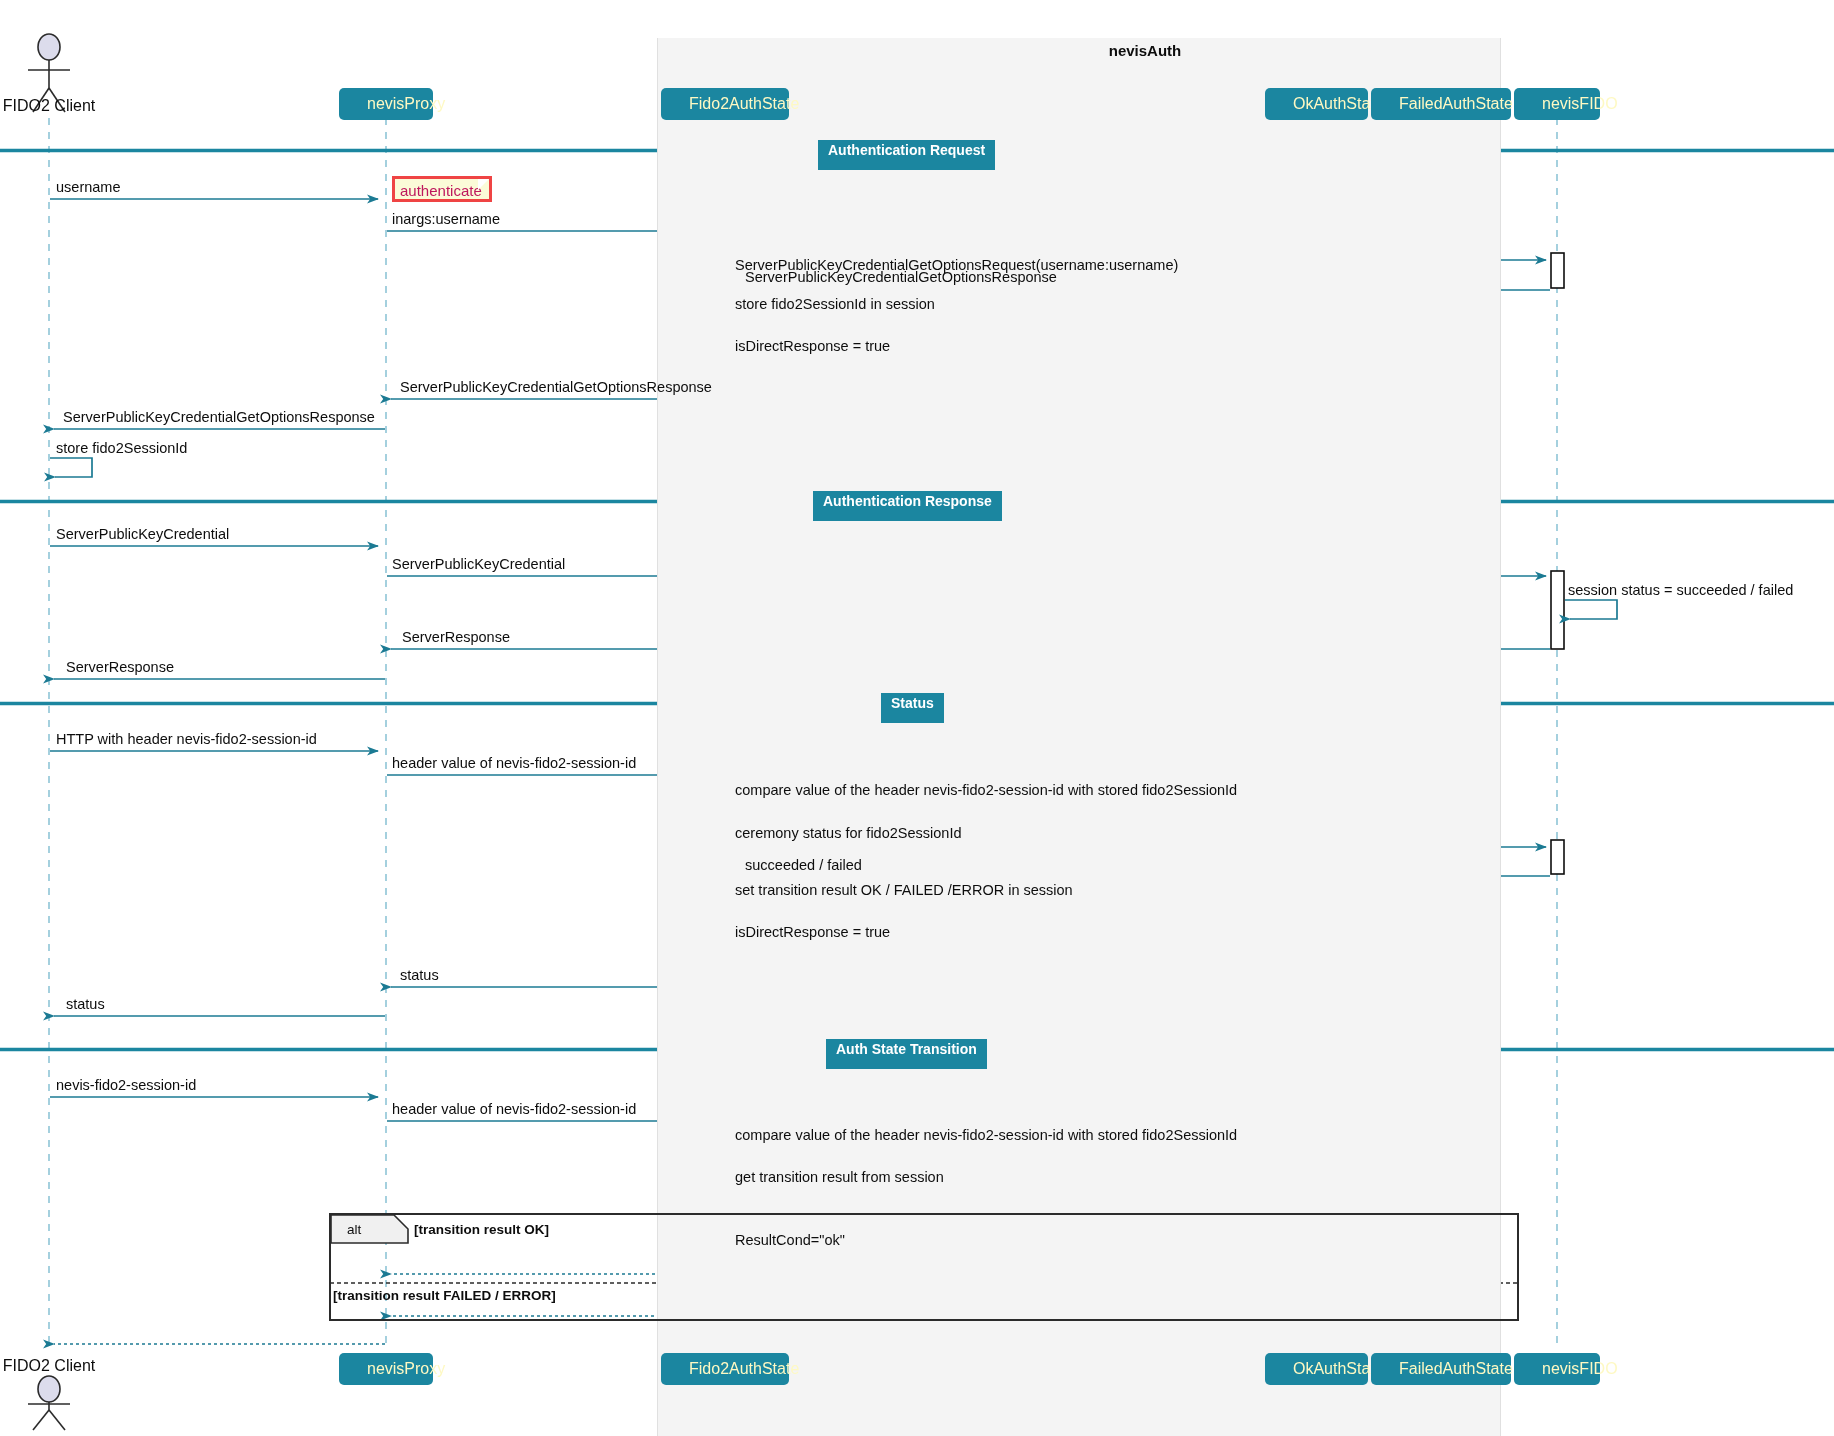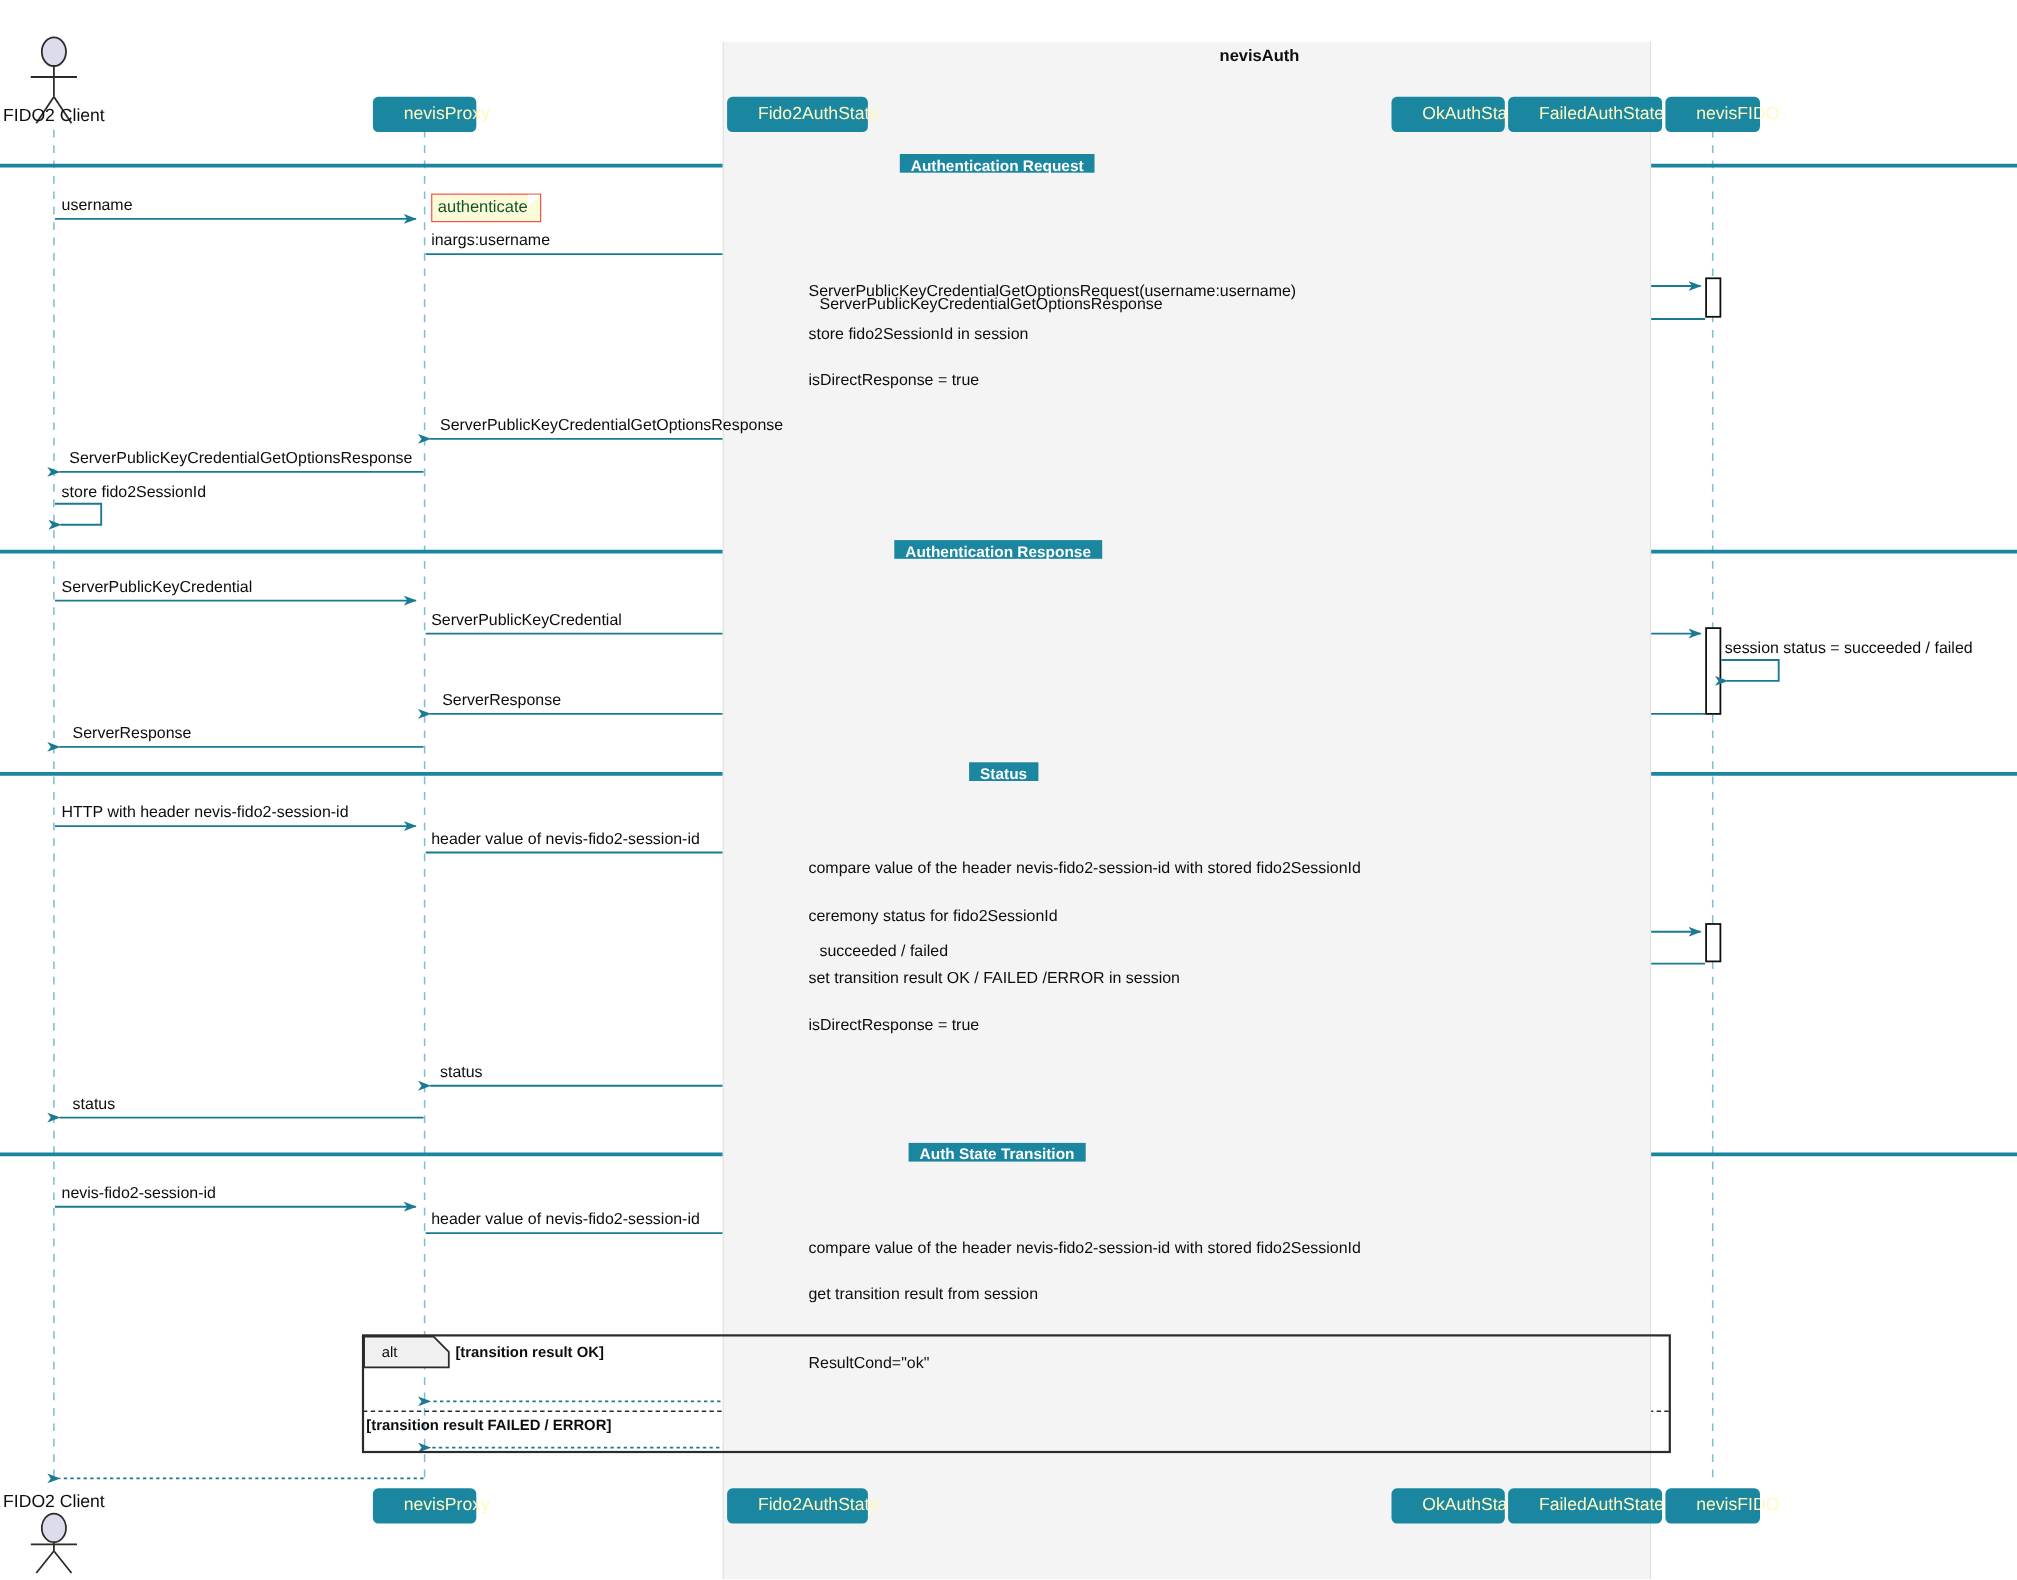--- a/index.html
+++ b/index.html
@@ -85,48 +85,48 @@
     text-align: center;
   }
 
   
   .section-title {
     position: absolute;
     background: #1b86a0;
     color: #ffffff;
     font-size: 14px;
     font-weight: bold;
-    height: 17px;
+    height: 30px;
     line-height: 21px;
     text-align: center;
     white-space: nowrap;
     padding: 0 10px;
     box-sizing: border-box;
   }
 
   
   .msg-label {
     position: absolute;
     font-size: 14.5px;
     color: #0d0d0d;
     white-space: nowrap;
     line-height: 16px;
   }
 
   
   .note {
     position: absolute;
     background: #fbfbd8;
-    border: 1px solid #ef4444;
+    border: 3px solid #ef4444;
     font-size: 15px;
     line-height: 22px;
     padding: 1px 7px 1px 5px;
     white-space: nowrap;
     box-sizing: border-box;
-    color: #14532d;
+    color: #be185d;
   }
   .note-fold {
     position: absolute;
     width: 0; height: 0;
     border-left: 11px solid #ffffff;
     border-bottom: 11px solid transparent;
     right: 0; top: 0;
   }
 
   

